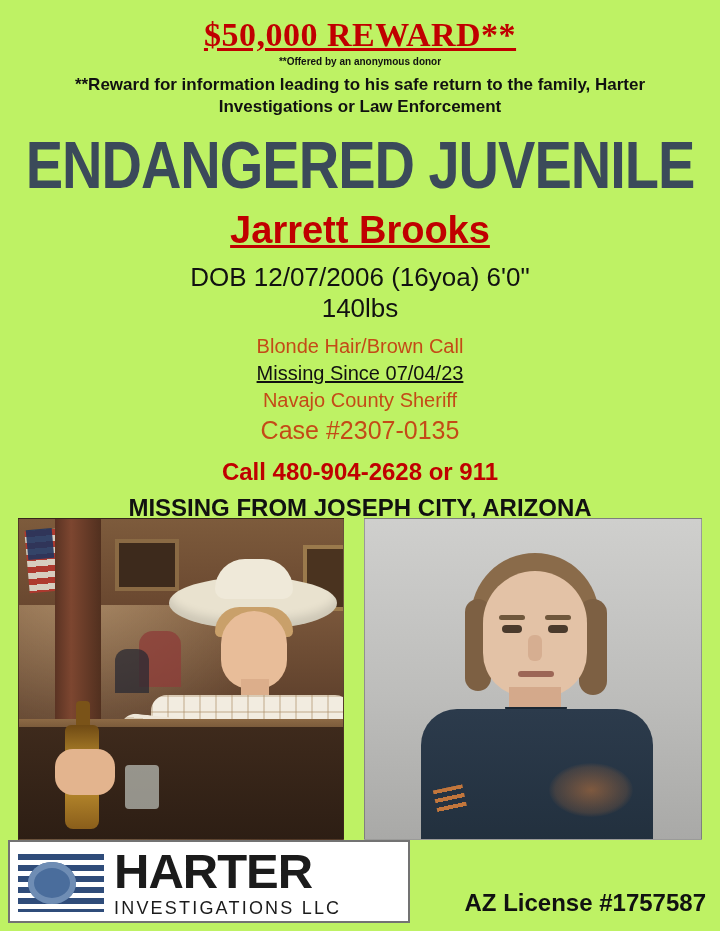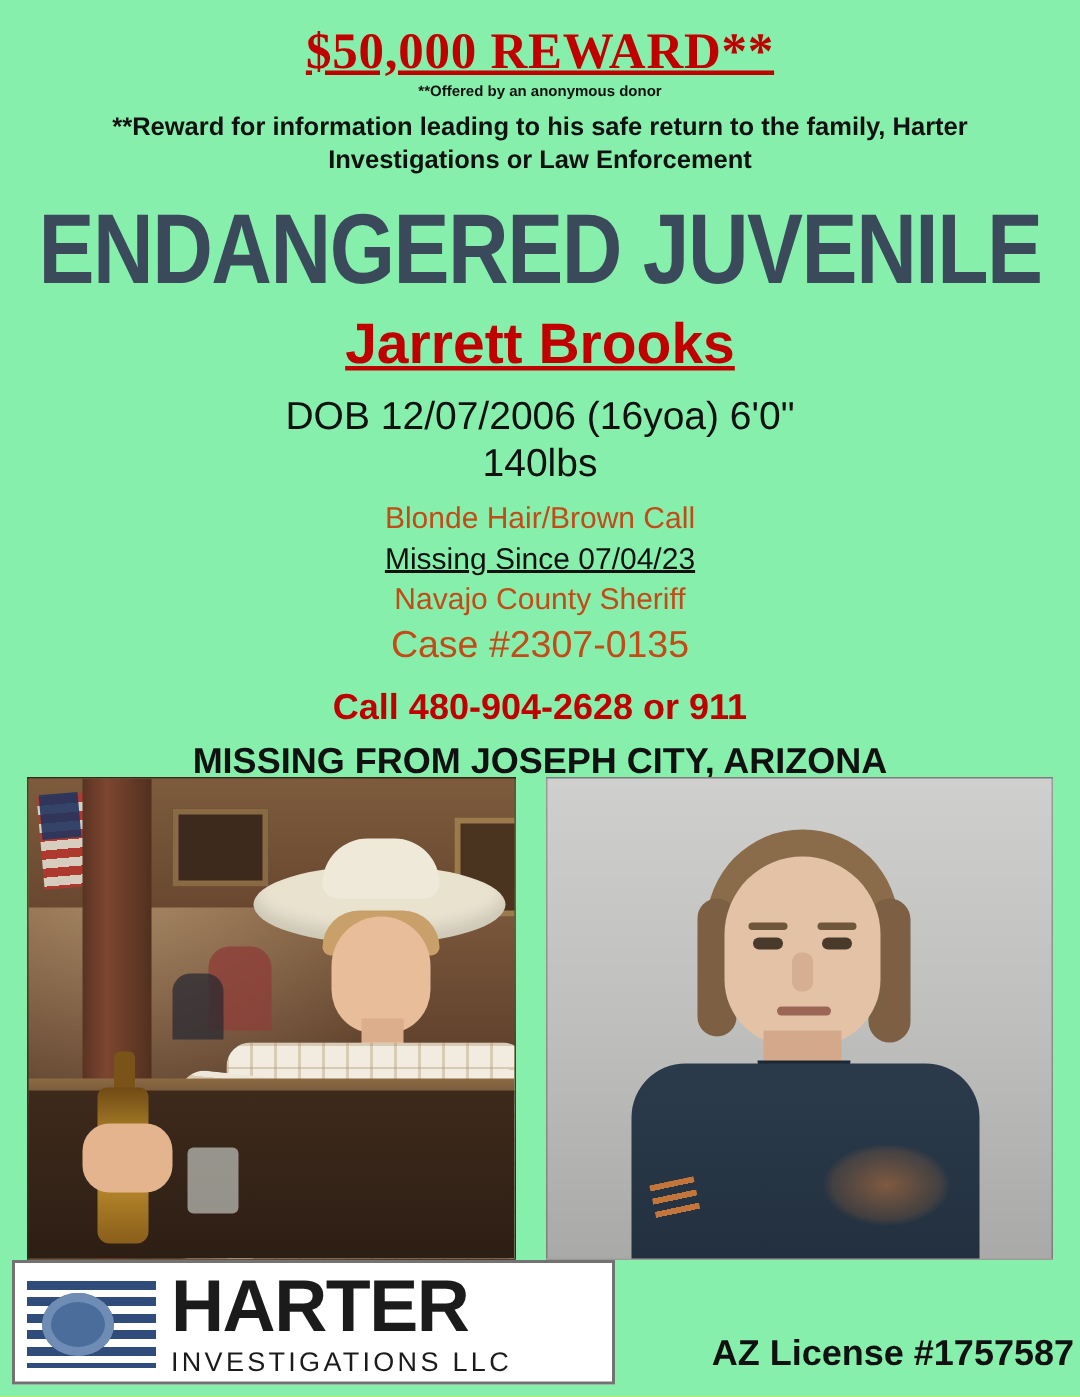--- a/index.html
+++ b/index.html
@@ -10,21 +10,21 @@
     width: 720px;
     height: 931px;
     background: #ffe800;
     font-family: "Liberation Sans", sans-serif;
     overflow: hidden;
     position: relative;
   }
   .poster {
     width: 720px;
     height: 931px;
-    background: #86efac;
+    background: #bef264;
     position: relative;
     box-sizing: border-box;
   }
 
   
   .reward-line {
     text-align: center;
     padding-top: 18px;
   }
   .reward-text {
@@ -358,21 +358,21 @@
   }
   .logo-sub {
     font-family: "Liberation Sans", sans-serif;
     font-size: 18px;
     color: #1b1b1b;
     letter-spacing: 2.2px;
     margin-top: 3px;
   }
   .license {
     position: absolute;
-    right: 4px;
+    right: 14px;
     bottom: 14px;
     font-family: "Liberation Sans", sans-serif;
     font-size: 24px;
     font-weight: bold;
     color: #111;
   }
 </style>
 </head>
 <body>
 

